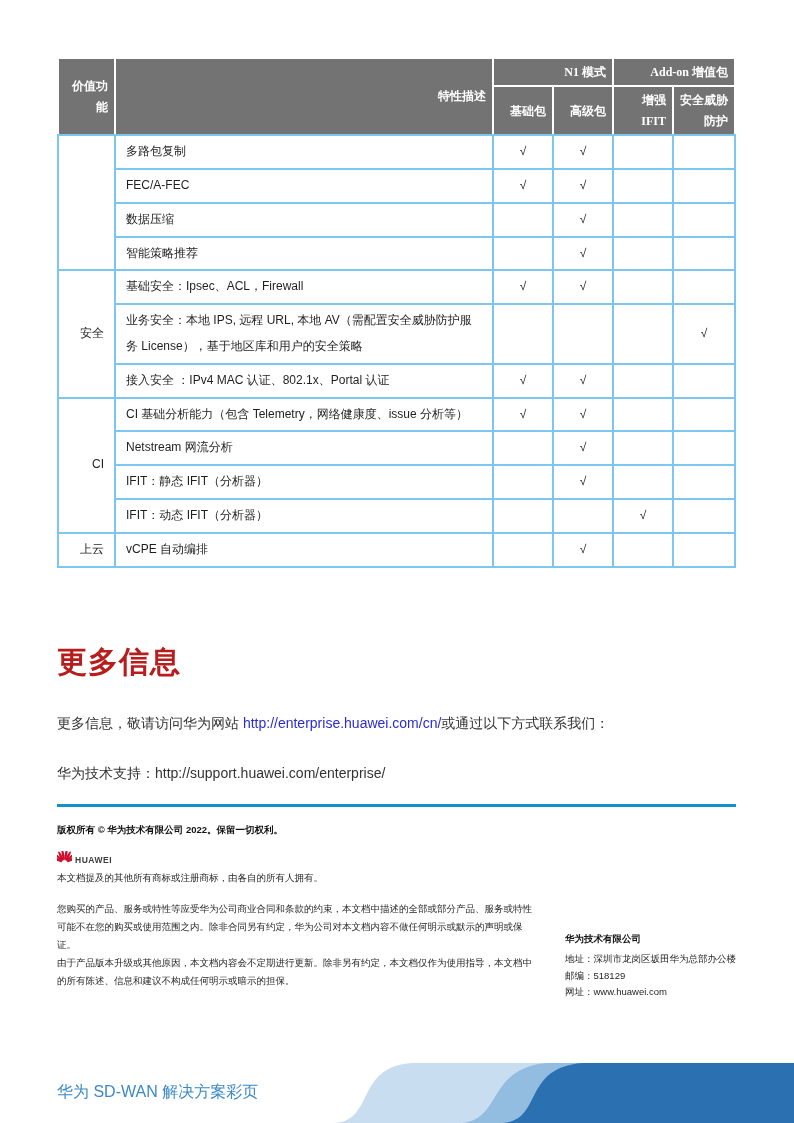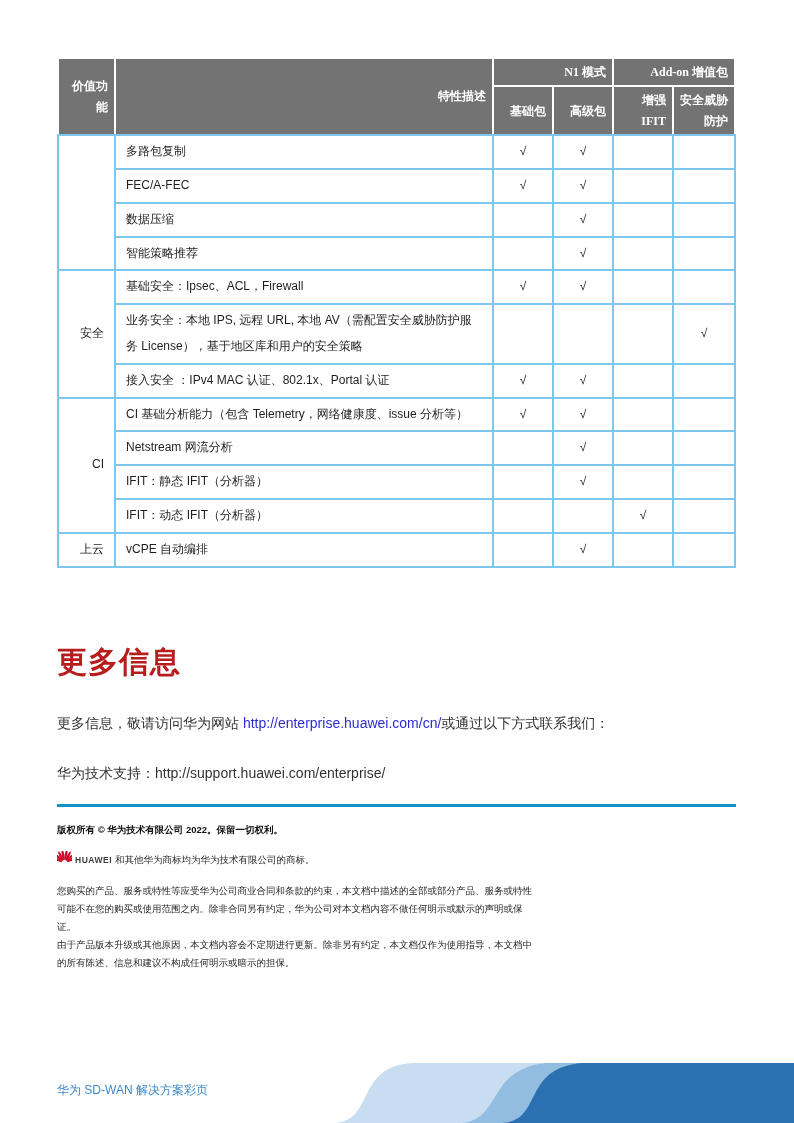--- a/index.html
+++ b/index.html
@@ -44,21 +44,21 @@
   .hw-logo { display: inline-block; }
   .hw-word { font-size: 8.5px; color: #3c3c3c; letter-spacing: .5px; font-weight: bold; }
 
   
   .company { position: absolute; left: 565px; top: 933px; font-size: 9.5px; color: #262626; }
   .company .co-name { font-weight: bold; color: #111; margin-bottom: 5px; }
   .company .co-line { line-height: 1.75; }
 
   
   .footer-wave { position: absolute; left: 0; bottom: 0; width: 794px; height: 60px; display: block; }
-  .footer-doc-title { position: absolute; left: 57px; top: 1082px; font-size: 12px; color: #3C89C9; }
+  .footer-doc-title { position: absolute; left: 57px; top: 1082px; font-size: 16px; color: #3C89C9; }
   .footer-page-num { position: absolute; right: 52px; top: 1033px; font-size: 11px; color: #ffffff; font-weight: bold; }
 </style>
 </head>
 <body>
 
 <div class="page">
   <div class="content">
 
     <table class="feature-table">
       <colgroup>
@@ -220,31 +220,43 @@
                 <g transform="rotate(46 16 26)">
                     <ellipse cx="16" cy="10" rx="2.6" ry="10"></ellipse>
                   </g>
                 <g transform="rotate(64 16 26)">
                     <ellipse cx="16" cy="11" rx="2.6" ry="9"></ellipse>
                   </g>
               </g>
             </svg>
           </span>
           <span class="hw-word">HUAWEI</span>
-          <span>和其他华为商标均为华为技术有限公司的商标。</span>
         </div>
+        <div class="body-line">本文档提及的其他所有商标或注册商标，由各自的所有人拥有。</div>
       </div>
 
       <div class="section">
         <div class="body-line">您购买的产品、服务或特性等应受华为公司商业合同和条款的约束，本文档中描述的全部或部分产品、服务或特性可能不在您的购买或使用范围之内。除非合同另有约定，华为公司对本文档内容不做任何明示或默示的声明或保证。</div>
         <div class="body-line">由于产品版本升级或其他原因，本文档内容会不定期进行更新。除非另有约定，本文档仅作为使用指导，本文档中的所有陈述、信息和建议不构成任何明示或暗示的担保。</div>
       </div>
     </div>
   </div>
 
+  <div class="company">
+    <div class="co-name">华为技术有限公司</div>
+    <div class="co-line">
+      <span>地址：</span><span>深圳市龙岗区坂田华为总部办公楼</span>
+    </div>
+    <div class="co-line">
+      <span>邮编：</span><span>518129</span>
+    </div>
+    <div class="co-line">
+      <span>网址：</span><span>www.huawei.com</span>
+    </div>
+  </div>
 
   <svg class="footer-wave" viewBox="0 0 794 60" preserveAspectRatio="none">
     <path d="M335,60 C375,57 355,4 412,0 L794,0 L794,60 Z" fill="#C9DDF0"></path>
     <path d="M462,60 C502,57 487,5 547,0 L794,0 L794,60 Z" fill="#92BCE0"></path>
     <path d="M503,60 C543,57 522,5 582,0 L794,0 L794,60 Z" fill="#2B71B1"></path>
   </svg>
   <div class="footer-doc-title">华为 SD-WAN 解决方案彩页</div>
   <div class="footer-page-num">11</div>
 </div>
 

